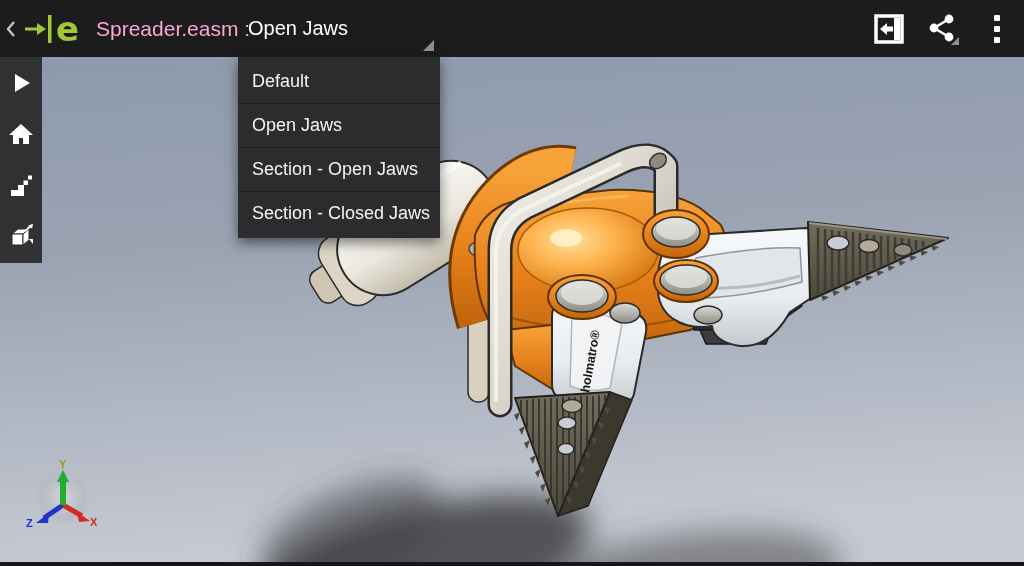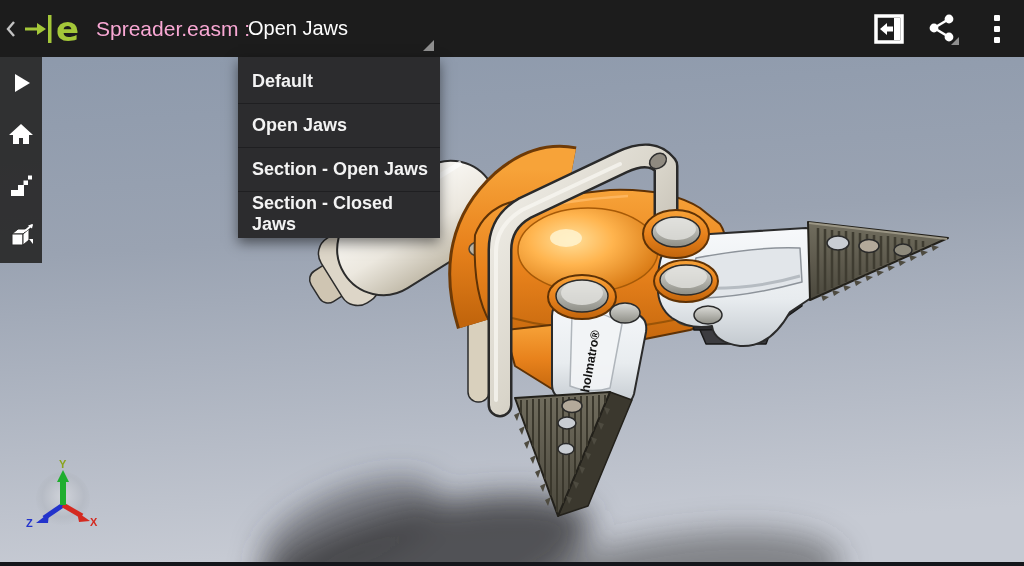--- a/index.html
+++ b/index.html
@@ -13,21 +13,21 @@
   .ab-back{width:22px;height:57px;display:flex;align-items:center;justify-content:center;}
   .ab-logo{display:flex;align-items:center;margin-left:0;}
   .ab-title{color:#f9a8d4;font-size:21px;margin-left:10px;white-space:pre;}
   .spinner{position:absolute;left:238px;top:0;width:200px;height:57px;display:flex;align-items:center;padding-left:10px;box-sizing:border-box;color:#fdfdfd;font-size:20px;cursor:pointer;}
   .spinner-caret{position:absolute;right:4px;bottom:6px;width:0;height:0;border-left:11px solid transparent;border-bottom:11px solid #8f8f8f;}
   .ab-right{margin-left:auto;display:flex;height:100%;}
   .ab-btn{width:54px;height:57px;display:flex;align-items:center;justify-content:center;cursor:pointer;}
 
   
   .menu{position:absolute;left:238px;top:57px;width:202px;background:#2c2c2e;z-index:40;box-shadow:0 5px 12px rgba(0,0,0,.5);padding:3px 0;}
-  .menu-item{height:43px;display:flex;align-items:center;padding-left:14px;color:#f3f3f3;font-size:18px;cursor:pointer;font-weight:bold;}
+  .menu-item{height:43px;display:flex;align-items:center;padding-left:14px;color:#f3f3f3;font-size:18px;cursor:pointer;}
   .menu-item + .menu-item{border-top:1px solid rgba(0,0,0,.28);}
 
   
   .toolbar{position:absolute;left:0;top:57px;width:42px;height:206px;background:rgba(41,41,41,.93);z-index:20;display:flex;flex-direction:column;align-items:center;justify-content:space-around;}
   .tb-btn{width:42px;height:44px;display:flex;align-items:center;justify-content:center;cursor:pointer;}
 
   .bottom-strip{position:absolute;left:0;right:0;bottom:0;height:4px;background:#14161b;z-index:50;}
 </style>
 </head>
 <body>

